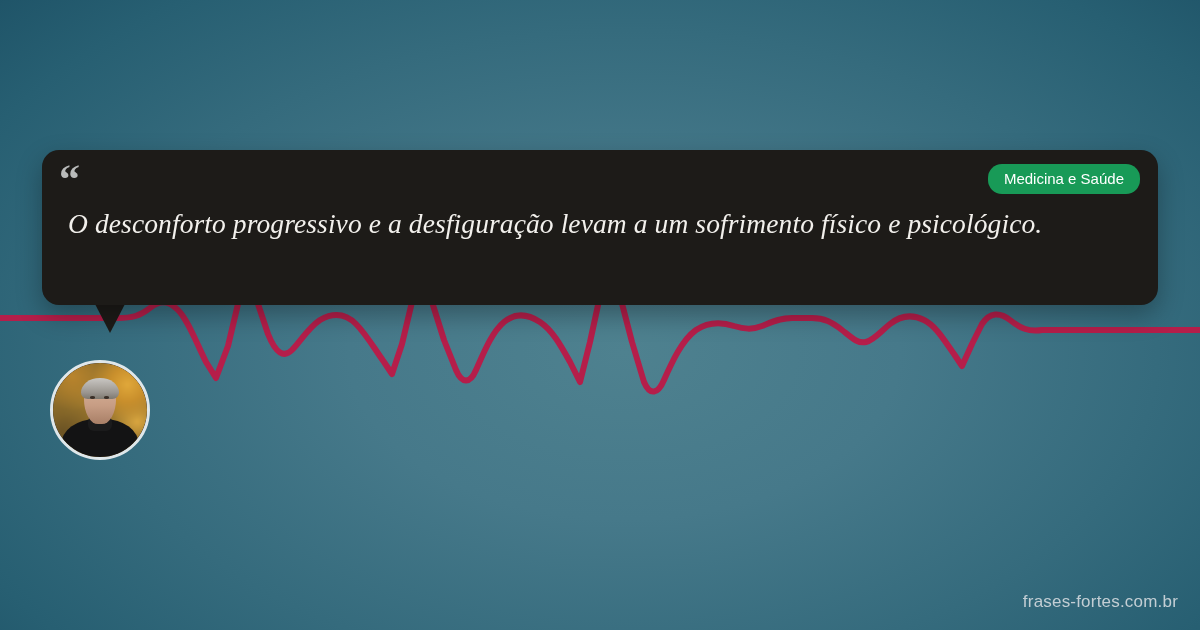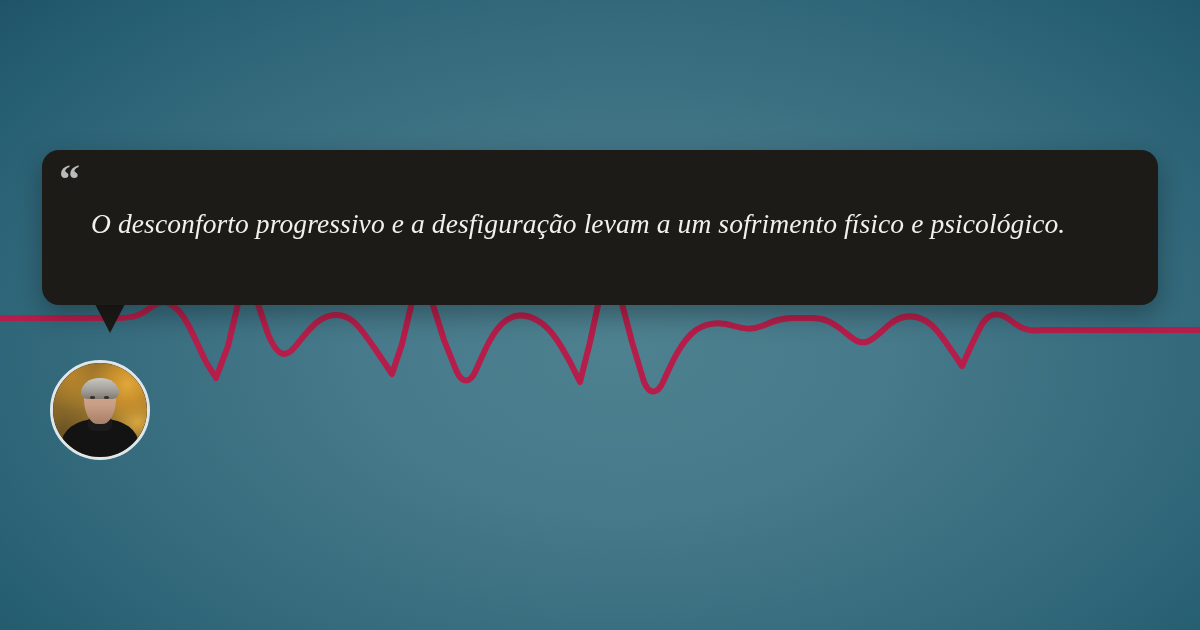--- a/index.html
+++ b/index.html
@@ -72,21 +72,20 @@
     position: absolute;
     left: 68px;
     top: 204px;
     width: 1020px;
     color: #f2f0ec;
     font-family: "Liberation Serif", serif;
     font-style: italic;
     font-size: 27.5px;
     line-height: 1.42;
     letter-spacing: 0.1px;
-    margin-left: 23px;
   }
 
   .category-badge {
     position: absolute;
     right: 60px;
     top: 164px;
     background: #189a57;
     color: #ffffff;
     font-family: "Liberation Sans", sans-serif;
     font-size: 15px;
@@ -252,28 +251,30 @@
   </svg>
 
   <div class="card-tail"></div>
 
   <div class="quote-card"></div>
 
   <div class="quote-mark">“</div>
 
   <div class="quote-text">O desconforto progressivo e a desfiguração levam a um sofrimento físico e psicológico.</div>
 
+  <div class="category-badge">Medicina e Saúde</div>
 
   <div class="avatar">
     <div class="avatar-photo">
       <div class="av-bg"></div>
       <div class="av-body"></div>
       <div class="av-neck"></div>
       <div class="av-face"></div>
       <div class="av-hair"></div>
       <div class="av-eye-l"></div>
       <div class="av-eye-r"></div>
     </div>
   </div>
 
 
+  <div class="watermark">frases-fortes.com.br</div>
 
 </div>
 
 </body></html>

